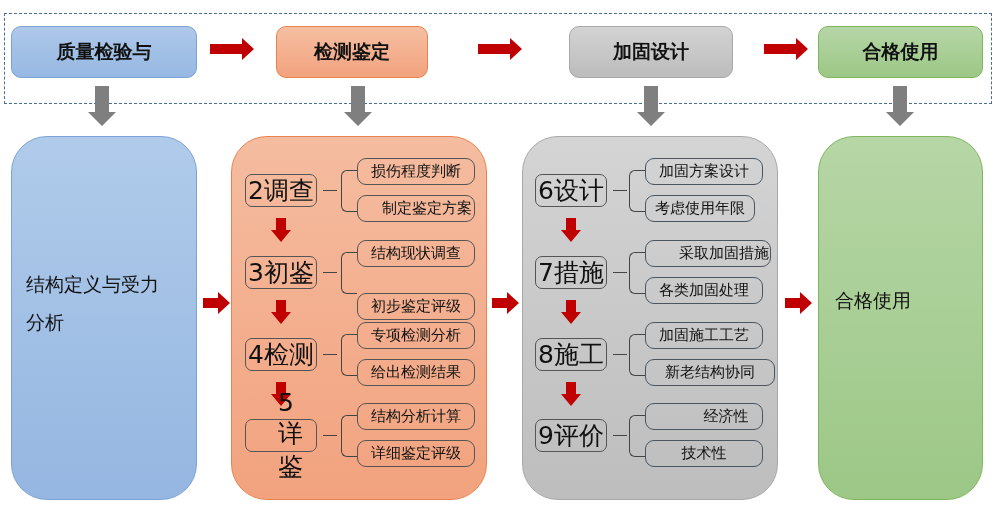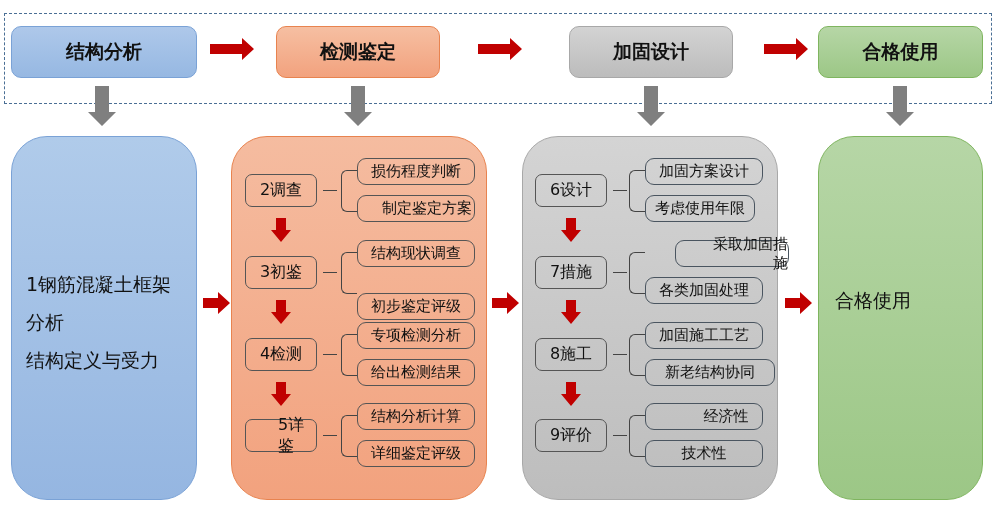--- a/index.html
+++ b/index.html
@@ -16,39 +16,39 @@
 
   .panel { top:136px; height:364px; border-radius:36px; }
   .panel.blue  { background:linear-gradient(#b0cbea,#95b6e1); border:1px solid #7aa2d6; }
   .panel.orange{ background:linear-gradient(#f5bca0,#f2a27e); border:1px solid #e8834f; }
   .panel.gray  { background:linear-gradient(#d4d4d4,#bdbdbd); border:1px solid #a8a8a8; }
   .panel.green { background:linear-gradient(#b6d6a6,#9cc786); border:1px solid #7fb55f; }
 
   .panel-text { font-size:19px; line-height:38px; color:#111; }
 
   .step { height:33px; border:1.5px solid #555; border-radius:7px; display:flex; align-items:center; justify-content:center;
-          font-size:16px; background:transparent; }
+          font-size:25px; background:transparent; }
   .sub  { height:27px; border:1.5px solid #555; border-radius:9px; display:flex; align-items:center; justify-content:center;
           font-size:15px; background:transparent; }
   .gray .sub, .sub.g { border-color:#4a5560;text-align:right; }
 
   .brace { width:16px; height:42px; border:1.2px solid #444; border-right:none; border-radius:6px 0 0 6px; }
   .brace-tick { width:14px; height:0; border-top:1.2px solid #444; }
 
   svg.arrow { position:absolute; overflow:visible; }
 </style>
 </head>
 <body>
 
 <div class="abs dashed-frame"></div>
 
 <div class="abs stage blue" style="left:11px; width:186px;">
-    <span>结构分析</span>
+    <span>质量检验与</span>
   </div>
-<div class="abs stage orange" style="left:276px; width:164px;">
+<div class="abs stage orange" style="left:276px; width:152px;">
     <span>检测鉴定</span>
   </div>
 <div class="abs stage gray" style="left:569px; width:164px;">
     <span>加固设计</span>
   </div>
 <div class="abs stage green" style="left:818px; width:165px;">
     <span>合格使用</span>
   </div>
 
 <svg class="arrow" style="left:210px; top:38px;" width="44" height="22">
@@ -69,23 +69,22 @@
   </svg>
 <svg class="arrow" style="left:637px; top:86px;" width="28" height="40">
     <polygon points="7,0 21,0 21,26 28,26 14,40 0,26 7,26" fill="#7f7f7f"></polygon>
   </svg>
 <svg class="arrow" style="left:886px; top:86px;" width="28" height="40">
     <polygon points="7,0 21,0 21,26 28,26 14,40 0,26 7,26" fill="#7f7f7f"></polygon>
   </svg>
 
 <div class="abs panel blue" style="left:11px; width:186px;">
   <div class="abs panel-text" style="left:14px; top:128px; width:170px;">
-    <div>1钢筋混凝土框架</div>
+    <div>结构定义与受力</div>
     <div>分析</div>
-    <div>结构定义与受力</div>
   </div>
 </div>
 
 <svg class="arrow" style="left:203px; top:292px;" width="27" height="22">
     <polygon points="0,6 15,6 15,0 27,11 15,22 15,16 0,16" fill="#c00000"></polygon>
   </svg>
 <svg class="arrow" style="left:492px; top:292px;" width="27" height="22">
     <polygon points="0,6 15,6 15,0 27,11 15,22 15,16 0,16" fill="#c00000"></polygon>
   </svg>
 <svg class="arrow" style="left:785px; top:292px;" width="27" height="22">
@@ -136,21 +135,21 @@
     <div class="abs brace-tick" style="left: 613px; top: 190px;"></div>
     <div class="abs brace" style="left: 629px; top: 170px;"></div>
     <div class="abs sub g" style="left: 645px; top: 158px; width: 118px;">加固方案设计</div>
     <div class="abs sub g" style="left: 645px; top: 195px; width: 110px;">考虑使用年限</div>
     <svg class="arrow" width="20" height="24" style="left: 561px; top: 218px;">
       <polygon points="5,0 15,0 15,12 20,12 10,24 0,12 5,12" fill="#c00000"></polygon>
     </svg>
     <div class="abs step" style="left: 535px; top: 256px; width: 72px;">7措施</div>
     <div class="abs brace-tick" style="left: 613px; top: 272px;"></div>
     <div class="abs brace" style="left: 629px; top: 252px;"></div>
-    <div class="abs sub g" style="left: 675px; top: 240px; width: 114px; padding-left: 32px;">采取加固措施</div>
+    <div class="abs sub g" style="left: 645px; top: 240px; width: 126px; padding-left: 32px;">采取加固措施</div>
     <div class="abs sub g" style="left: 645px; top: 277px; width: 118px;">各类加固处理</div>
     <svg class="arrow" width="20" height="24" style="left: 561px; top: 300px;">
       <polygon points="5,0 15,0 15,12 20,12 10,24 0,12 5,12" fill="#c00000"></polygon>
     </svg>
     <div class="abs step" style="left: 535px; top: 338px; width: 72px;">8施工</div>
     <div class="abs brace-tick" style="left: 613px; top: 354px;"></div>
     <div class="abs brace" style="left: 629px; top: 334px;"></div>
     <div class="abs sub g" style="left: 645px; top: 322px; width: 118px;">加固施工工艺</div>
     <div class="abs sub g" style="left: 645px; top: 359px; width: 130px;">新老结构协同</div>
     <svg class="arrow" width="20" height="24" style="left: 561px; top: 382px;">

